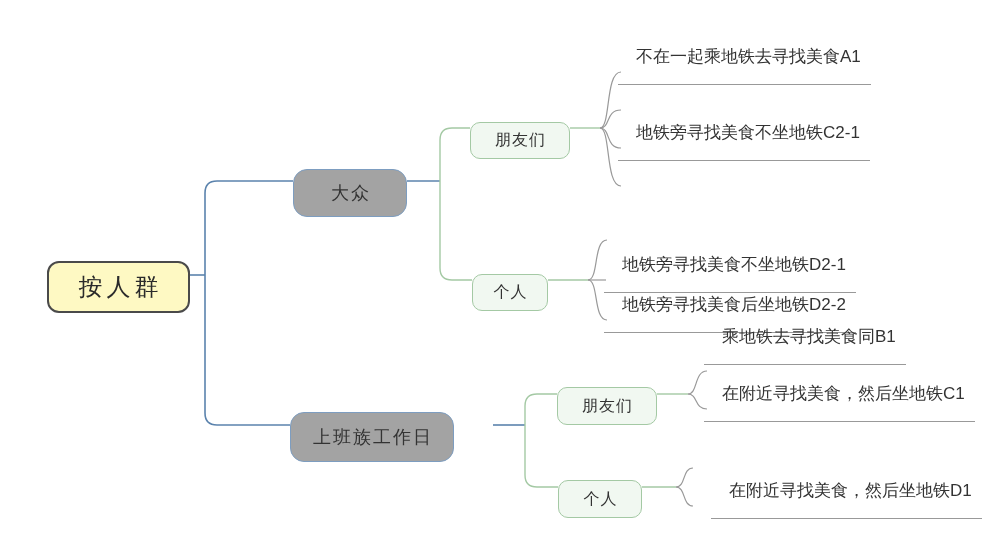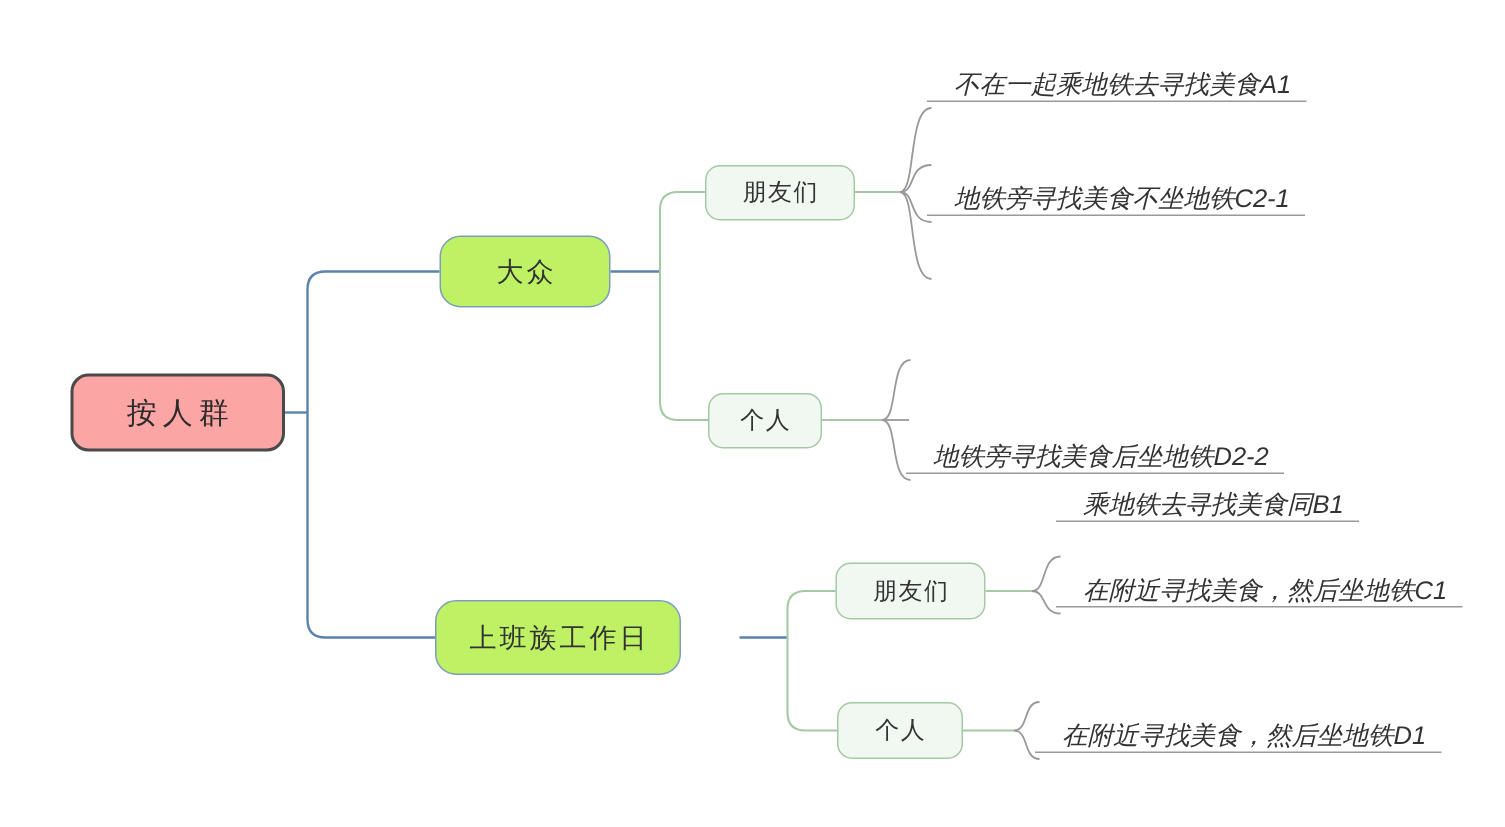--- a/index.html
+++ b/index.html
@@ -15,39 +15,40 @@
   svg.links path{fill:none;}
   .p-blue{stroke:#5b83ad;stroke-width:1.6;}
   .p-green{stroke:#a4c9a4;stroke-width:1.4;}
   .p-gray{stroke:#999999;stroke-width:1.2;}
   .node{
     position:absolute;
     display:flex;align-items:center;justify-content:center;
     box-sizing:border-box;
     white-space:nowrap;
     background:#fff;
+    margin-top:12px;
   }
   .node.root{
-    background:#fca5a5;border:2px solid #4a4a4a;border-radius:12px;
-    font-size:20px;letter-spacing:4px;text-indent:4px;color:#2b2b2b;
+    background:#fef9c3;border:2px solid #4a4a4a;border-radius:12px;
+    font-size:24px;letter-spacing:4px;text-indent:4px;color:#2b2b2b;
   }
   .node.lv1{
-    background:#bef264;border:1.5px solid #7d9dc0;border-radius:14px;
+    background:#a3a3a3;border:1.5px solid #7d9dc0;border-radius:14px;
     font-size:18px;letter-spacing:2px;text-indent:2px;color:#333;
   }
   .node.lv2{
     background:#f1f8f1;border:1.5px solid #a4c9a4;border-radius:10px;
     font-size:16px;letter-spacing:1px;text-indent:1px;color:#333;
   }
   .leaf{
     position:absolute;
-    padding:2px 10px 0 18px;
+    padding:2px 10px 17px 18px;
     border-bottom:1px solid #999999;
     font-size:17px;line-height:20px;
-    white-space:nowrap;color:#333;font-style:italic;
+    white-space:nowrap;color:#333;
   }
 </style>
 </head>
 <body>
 
 <div class="canvas">
 
   <svg class="links" viewBox="0 0 1003 551" aria-hidden="true">
 
     <path class="p-blue" d="M 190 275 H 205"></path>
@@ -81,20 +82,21 @@
   <div class="node lv1" style="left:290px;top:400px;width:164px;height:50px">上班族工作日</div>
 
   <div class="node lv2" style="left:470px;top:110px;width:100px;height:37px">朋友们</div>
   <div class="node lv2" style="left:472px;top:262px;width:76px;height:37px">个人</div>
   <div class="node lv2" style="left:557px;top:375px;width:100px;height:38px">朋友们</div>
   <div class="node lv2" style="left:558px;top:468px;width:84px;height:38px">个人</div>
 
   <div class="leaf" style="left:618px;top:45px">不在一起乘地铁去寻找美食A1</div>
   <div class="leaf" style="left:618px;top:121px">地铁旁寻找美食不坐地铁C2-1</div>
 
+  <div class="leaf" style="left:604px;top:253px">地铁旁寻找美食不坐地铁D2-1</div>
   <div class="leaf" style="left:604px;top:293px">地铁旁寻找美食后坐地铁D2-2</div>
 
   <div class="leaf" style="left:704px;top:325px">乘地铁去寻找美食同B1</div>
   <div class="leaf" style="left:704px;top:382px">在附近寻找美食，然后坐地铁C1</div>
 
-  <div class="leaf" style="left:690px;top:479px">在附近寻找美食，然后坐地铁D1</div>
+  <div class="leaf" style="left:711px;top:479px">在附近寻找美食，然后坐地铁D1</div>
 
 </div>
 
 </body></html>

